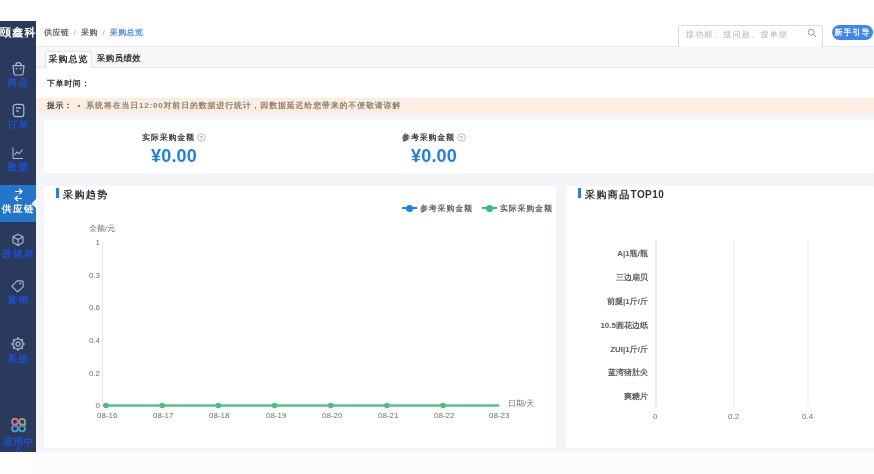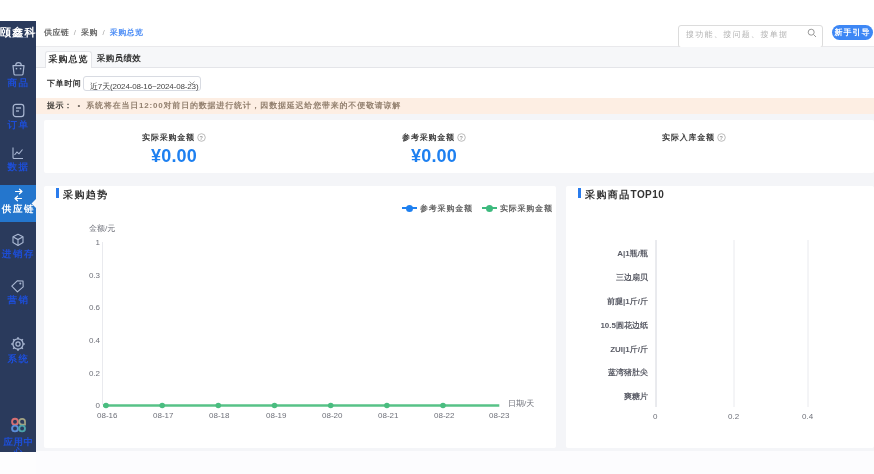--- a/index.html
+++ b/index.html
@@ -164,26 +164,20 @@
       </svg>
   </div>
   <div class="abs" id="guide">新手引导</div>
 
   <div class="abs" id="tabstrip"></div>
   <div class="abs" id="tab1">采购总览</div>
   <div class="abs" id="tab2">采购员绩效</div>
 
   <div class="abs" id="filter"></div>
   <div class="abs" id="flabel">下单时间：</div>
-  <div class="abs" id="fselect">
-    <span class="tx">近7天(2024-08-16~2024-08-23)</span>
-    <svg width="6" height="4" viewBox="0 0 6 4">
-        <polyline points="0.5,0.5 3,3.2 5.5,0.5" fill="none" stroke="#9a9a9a" stroke-width="1"></polyline>
-      </svg>
-  </div>
 
   <div class="abs" id="alert"><b>提示：</b><span class="dot">•</span><span class="msg">系统将在当日12:00对前日的数据进行统计，因数据延迟给您带来的不便敬请谅解</span></div>
 
   <div class="abs" id="graybg"></div>
   <div class="abs" id="bottomstrip"></div>
   <div class="abs" id="bottomleft"></div>
 
   <div class="abs" id="stats">
     <div class="stat" style="left:0">
       <div class="lb">实际采购金额<svg width="9" height="9" viewBox="0 0 9 9">
@@ -193,24 +187,20 @@
       <div class="val">¥0.00</div>
     </div>
     <div class="stat" style="left:260px">
       <div class="lb">参考采购金额<svg width="9" height="9" viewBox="0 0 9 9">
             <circle cx="4.5" cy="4.5" r="3.8" fill="none" stroke="#ababab" stroke-width="0.8"></circle>
             <text x="4.5" y="6.6" font-size="5.5" text-anchor="middle" fill="#999">?</text>
           </svg></div>
       <div class="val">¥0.00</div>
     </div>
     <div class="stat" style="left:520px">
-      <div class="lb">实际入库金额<svg width="9" height="9" viewBox="0 0 9 9">
-            <circle cx="4.5" cy="4.5" r="3.8" fill="none" stroke="#ababab" stroke-width="0.8"></circle>
-            <text x="4.5" y="6.6" font-size="5.5" text-anchor="middle" fill="#999">?</text>
-          </svg></div>
     </div>
   </div>
 
   <div class="abs panel" id="panelL"></div>
   <div class="abs pbar" style="left:56px; top:188px;"></div>
   <div class="abs ptitle" style="left:63px; top:188px;">采购趋势</div>
   <div class="abs" id="legend">
     <span class="lgitem"><span class="lgline" style="background:#1e80f0"><i style="background:#1e80f0"></i></span> 参考采购金额</span>
     <span class="lgitem"><span class="lgline" style="background:#3dba7e"><i style="background:#3dba7e"></i></span> 实际采购金额</span>
   </div>

